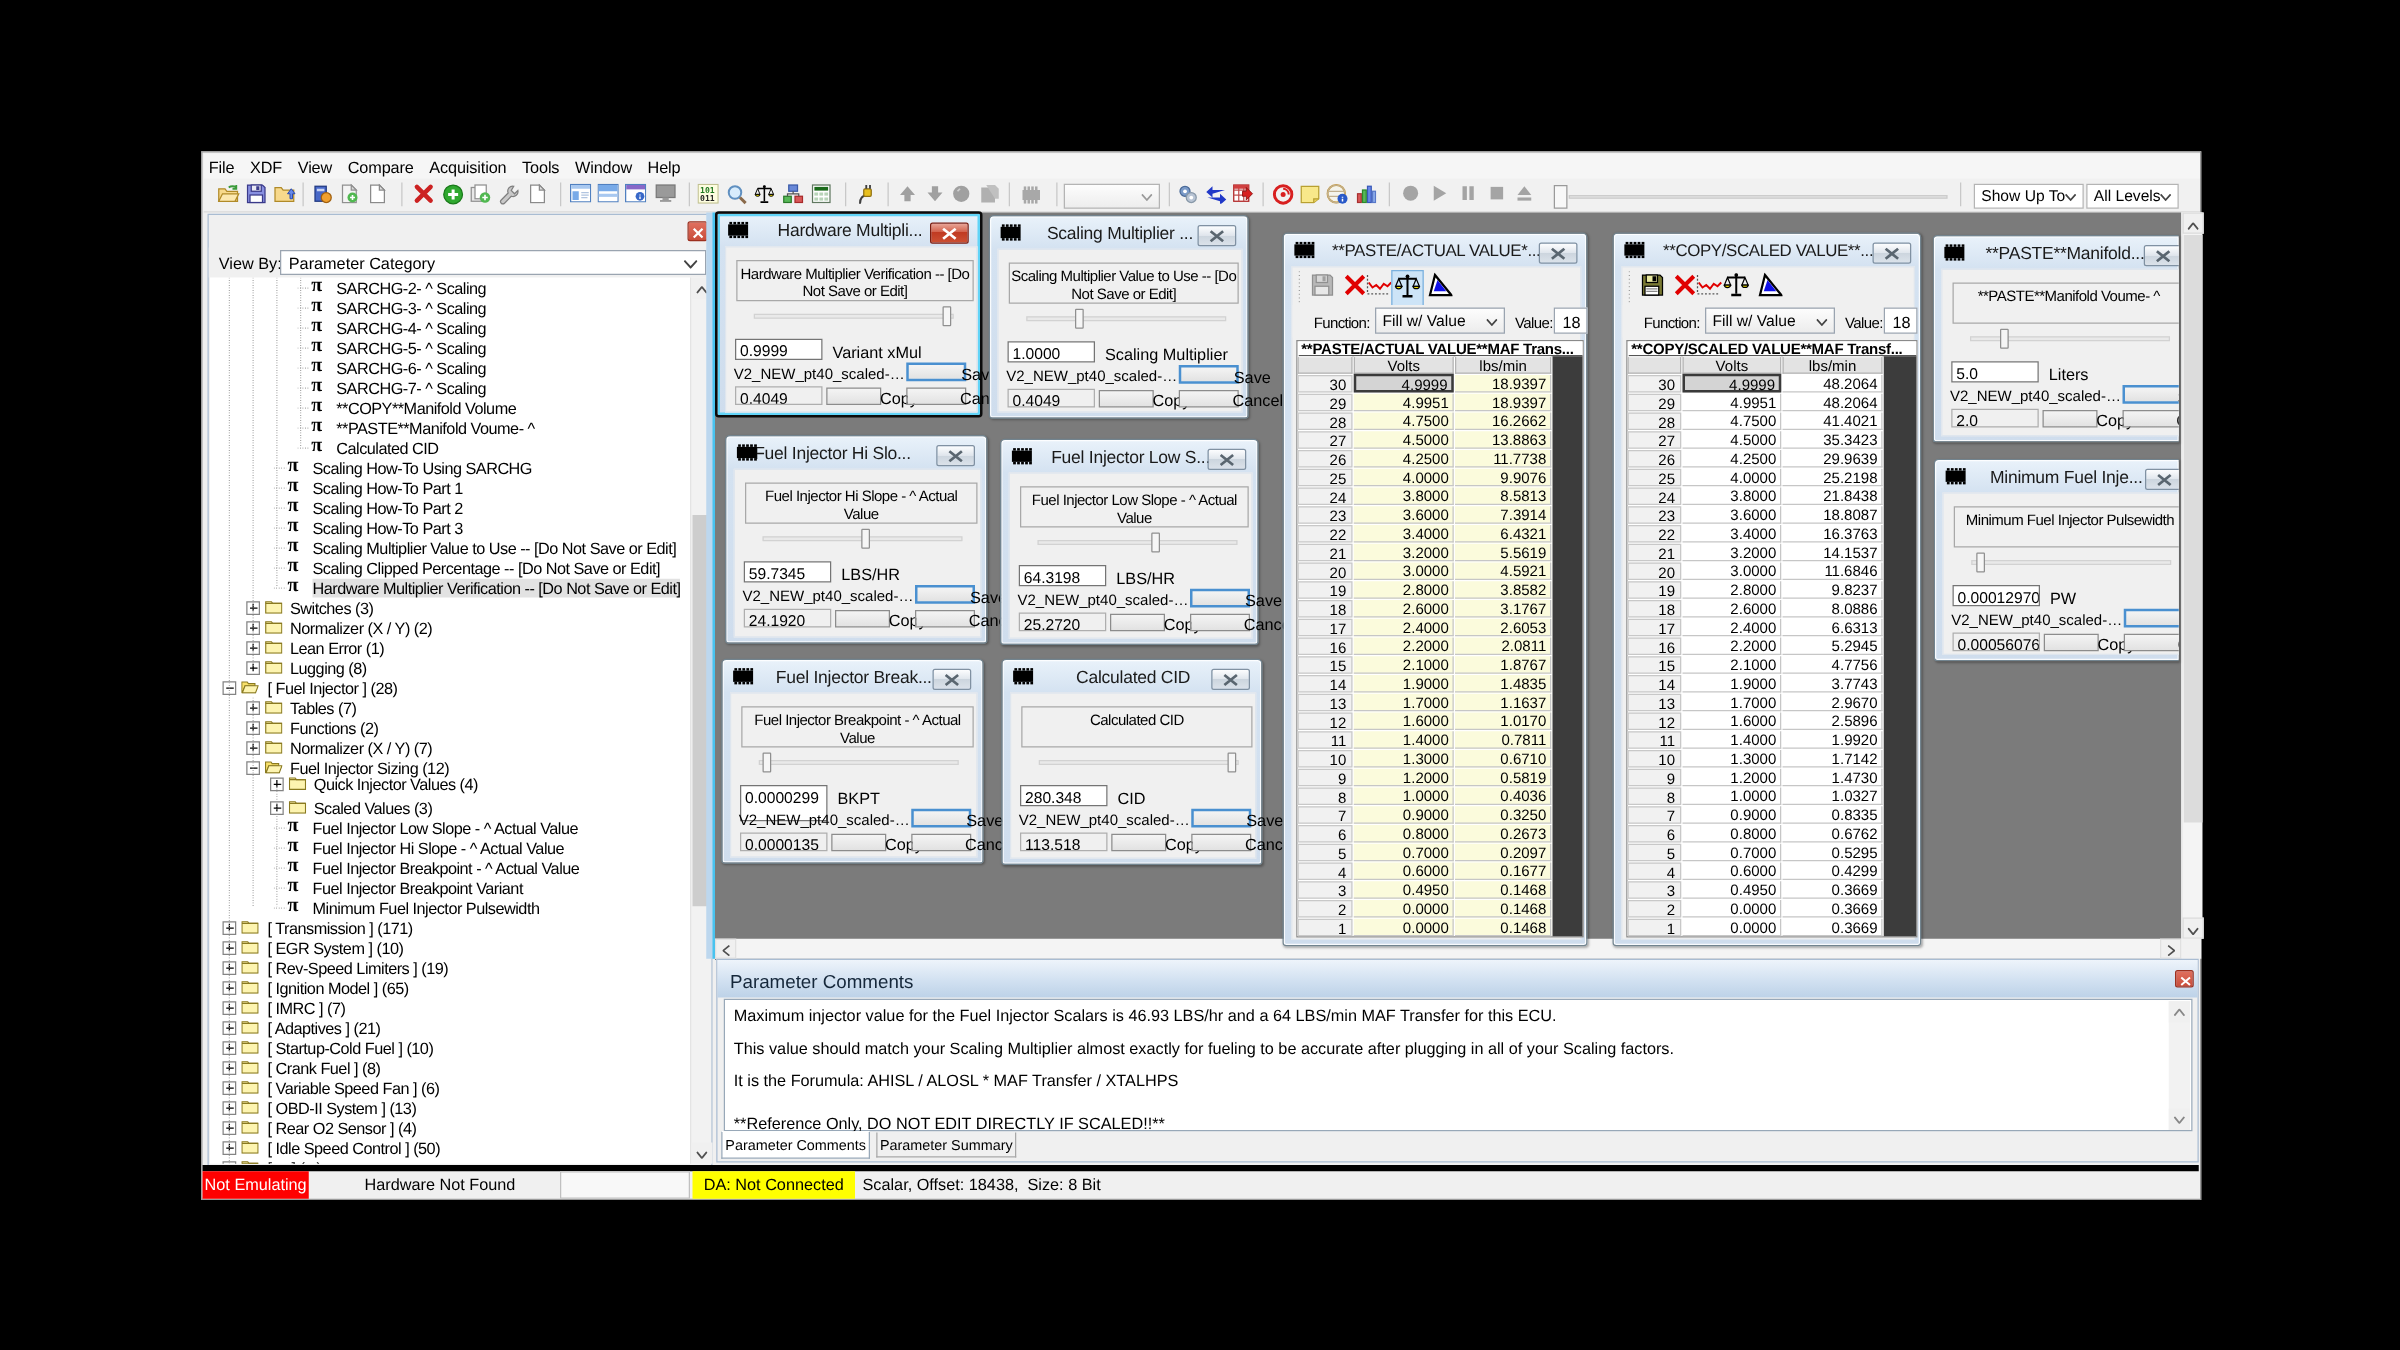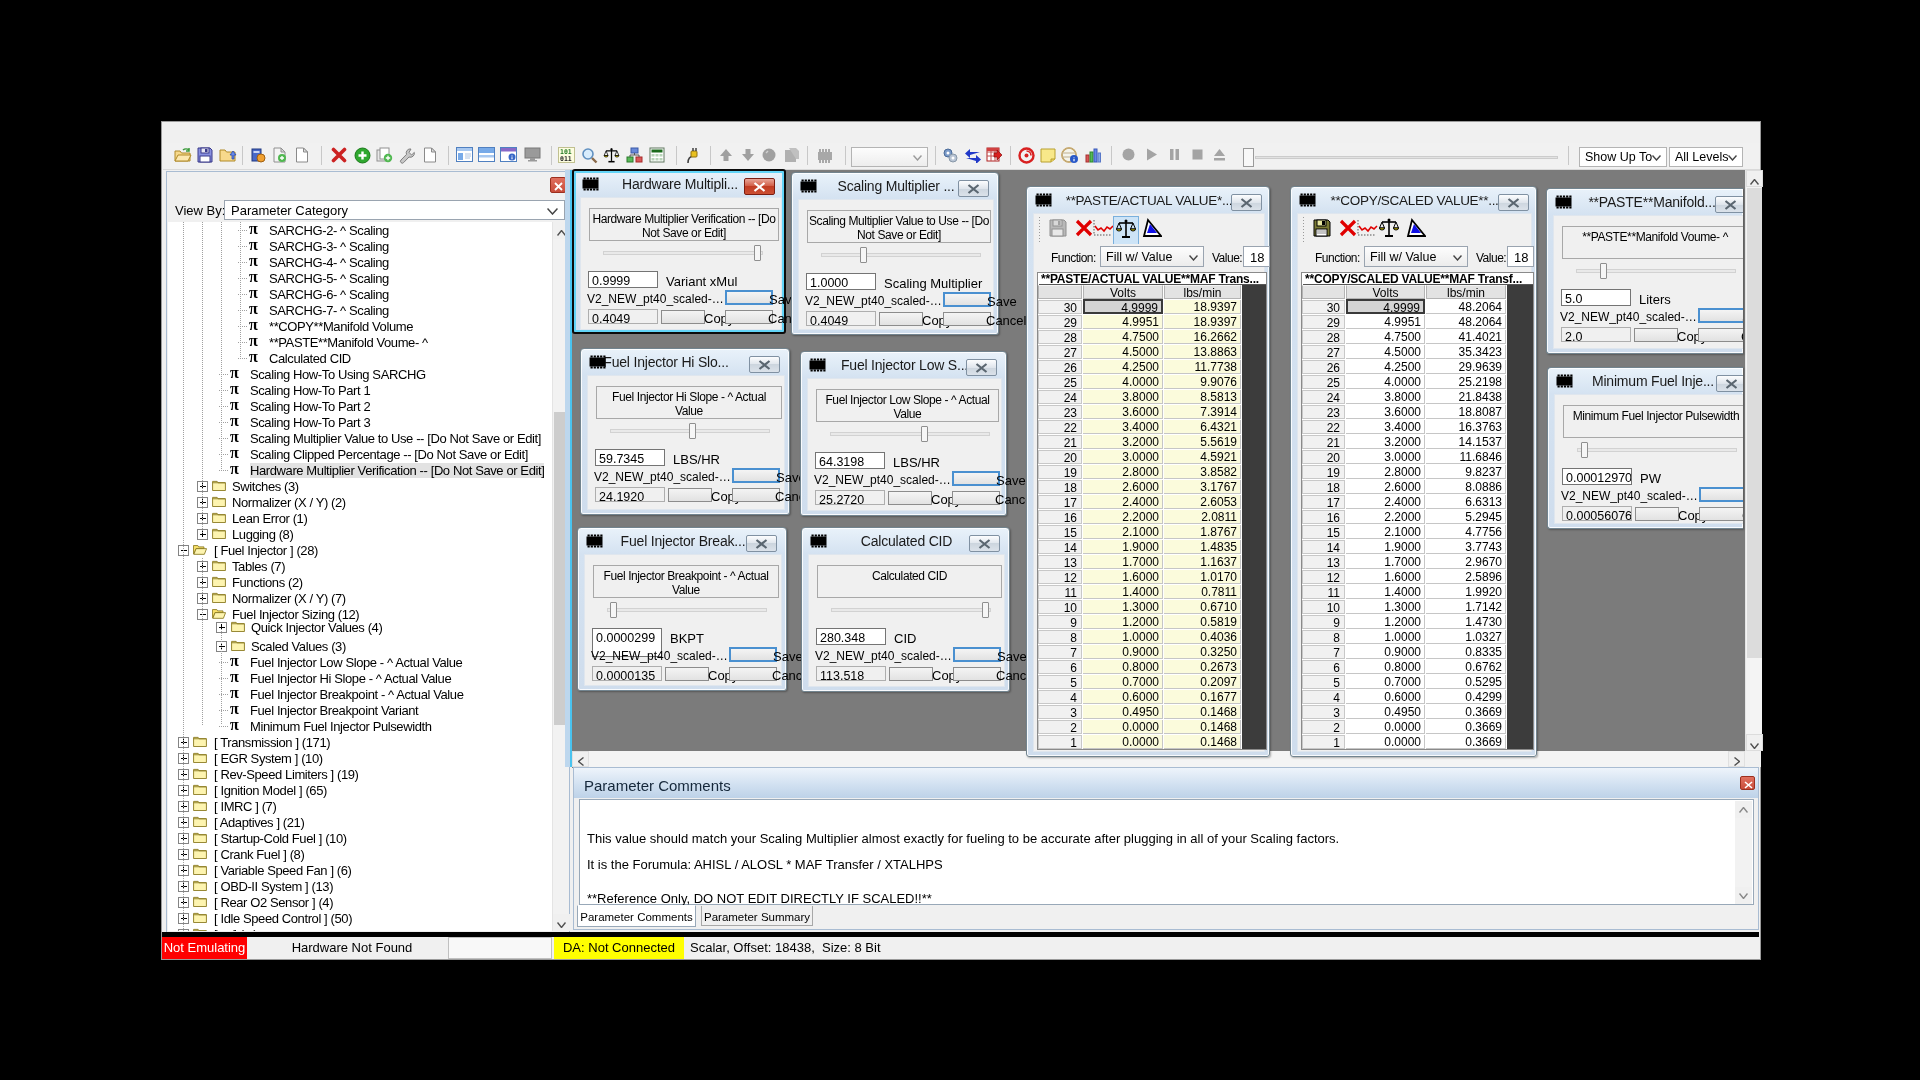--- a/index.html
+++ b/index.html
@@ -86,20 +86,30 @@
 #cbox p { position:absolute; left:7px; white-space:nowrap; }
 .ctab { position:absolute; top:137px; height:22px; font-size:11.5px; padding:5px 2px 0 2px; white-space:nowrap; overflow:hidden; }
 .ctab.on { background:#fff; border:1px solid #98a8b8; border-top:1px solid #fff; z-index:2; }
 .ctab.off { background:#f0f0f0; border:1px solid #a8a8a8; border-top:none; top:138px; height:20px; }
 
 #statusbar { position:absolute; left:1px; top:811px; width:1597px; height:26px; background:#f0f0f0; border-top:5px solid #000; }
 #statusbar .cell { position:absolute; top:0px; height:22px; font-size:13px; padding-top:3px; }
 </style></head><body>
 
 <div id="app">
+<div id="menubar">
+<span>File</span>
+<span>XDF</span>
+<span>View</span>
+<span>Compare</span>
+<span>Acquisition</span>
+<span>Tools</span>
+<span>Window</span>
+<span>Help</span>
+</div>
 <div id="toolbar">
 <div class="tbi" style="left:11px;top:4px"><svg width="18" height="16" viewBox="0 0 18 16">
           <path d="M1 4 h5 l1.5 2 H16 v8 H1 z" fill="#f7d98c" stroke="#b08a28"></path>
           <path d="M1 14 L4 8 h13 l-3 6 z" fill="#fce8b0" stroke="#b08a28"></path>
           <path d="M9 3 a4 3 0 0 1 6 0" fill="none" stroke="#3a9a3a" stroke-width="1.5"></path>
           <path d="M15 1 v3 h-3" fill="none" stroke="#3a9a3a" stroke-width="1.5"></path>
         </svg></div>
 <div class="tbi" style="left:34px;top:4px"><svg width="16" height="16" viewBox="0 0 16 16">
           <path d="M1 1 h12 l2 2 v12 H1 z" fill="#8890e0" stroke="#3a3a8a"></path>
           <rect x="4" y="1" width="8" height="5" fill="#e8e8f4" stroke="#3a3a8a"></rect>
@@ -1374,20 +1384,21 @@
 <div id="comments">
 <div id="ctitle">
         <span>Parameter Comments</span>
       </div>
 <div class="redx" style="left:1166px;top:8px;width:15px;height:14px">
         <svg width="9" height="8" viewBox="0 0 9 8">
           <path d="M1 1 L8 7 M8 1 L1 7" stroke="#fff" stroke-width="1.6"></path>
         </svg>
       </div>
 <div id="cbox">
+<p style="top:5px">Maximum injector value for the Fuel Injector Scalars is 46.93 LBS/hr and a 64 LBS/min MAF Transfer for this ECU.</p>
 <p style="top:31px">This value should match your Scaling Multiplier almost exactly for fueling to be accurate after plugging in all of your Scaling factors.</p>
 <p style="top:57px">It is the Forumula: AHISL / ALOSL * MAF Transfer / XTALHPS</p>
 <p style="top:91px">**Reference Only, DO NOT EDIT DIRECTLY IF SCALED!!**</p>
 <div style="position:absolute;right:1px;top:1px;width:17px;height:103px;background:#f2f2f2">
 <div class="sbtn" style="left:0;top:0;border:none"><svg width="9" height="6" viewBox="0 0 9 6" style="margin-top:5px">
               <path d="M0.5 5.5 L4.5 0.5 L8.5 5.5" stroke="#888" stroke-width="1.4" fill="none"></path>
             </svg></div>
 <div class="sbtn" style="left:0;top:86px;border:none"><svg width="9" height="6" viewBox="0 0 9 6" style="margin-top:5px">
               <path d="M0.5 0.5 L4.5 5.5 L8.5 0.5" stroke="#888" stroke-width="1.4" fill="none"></path>
             </svg></div>

